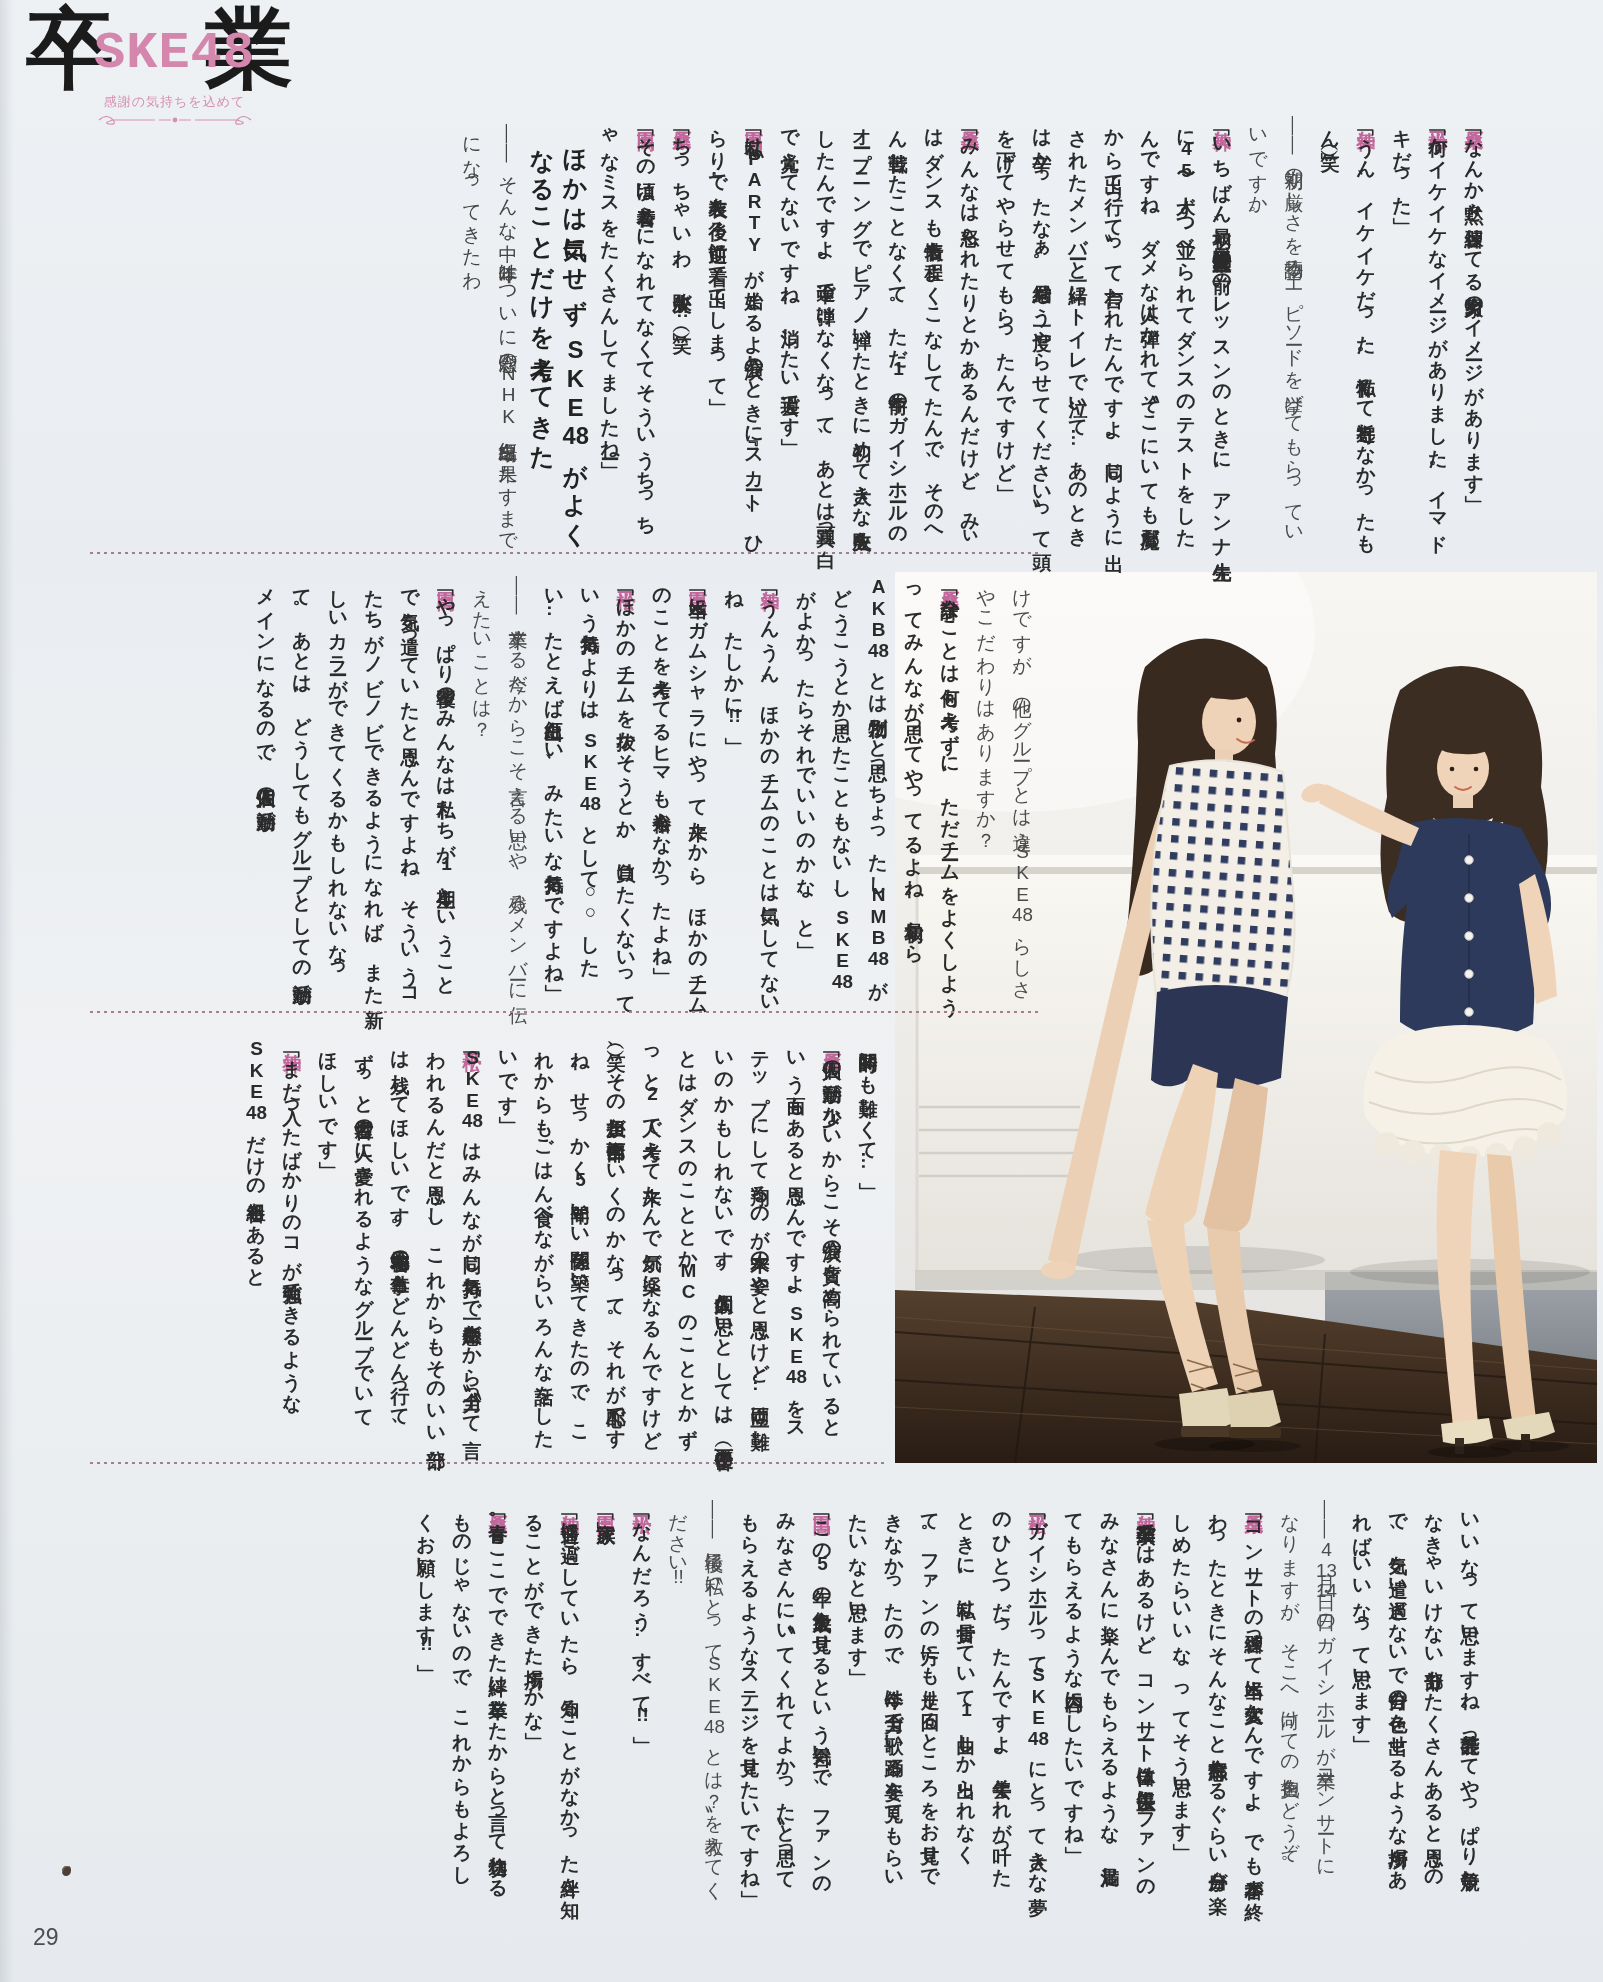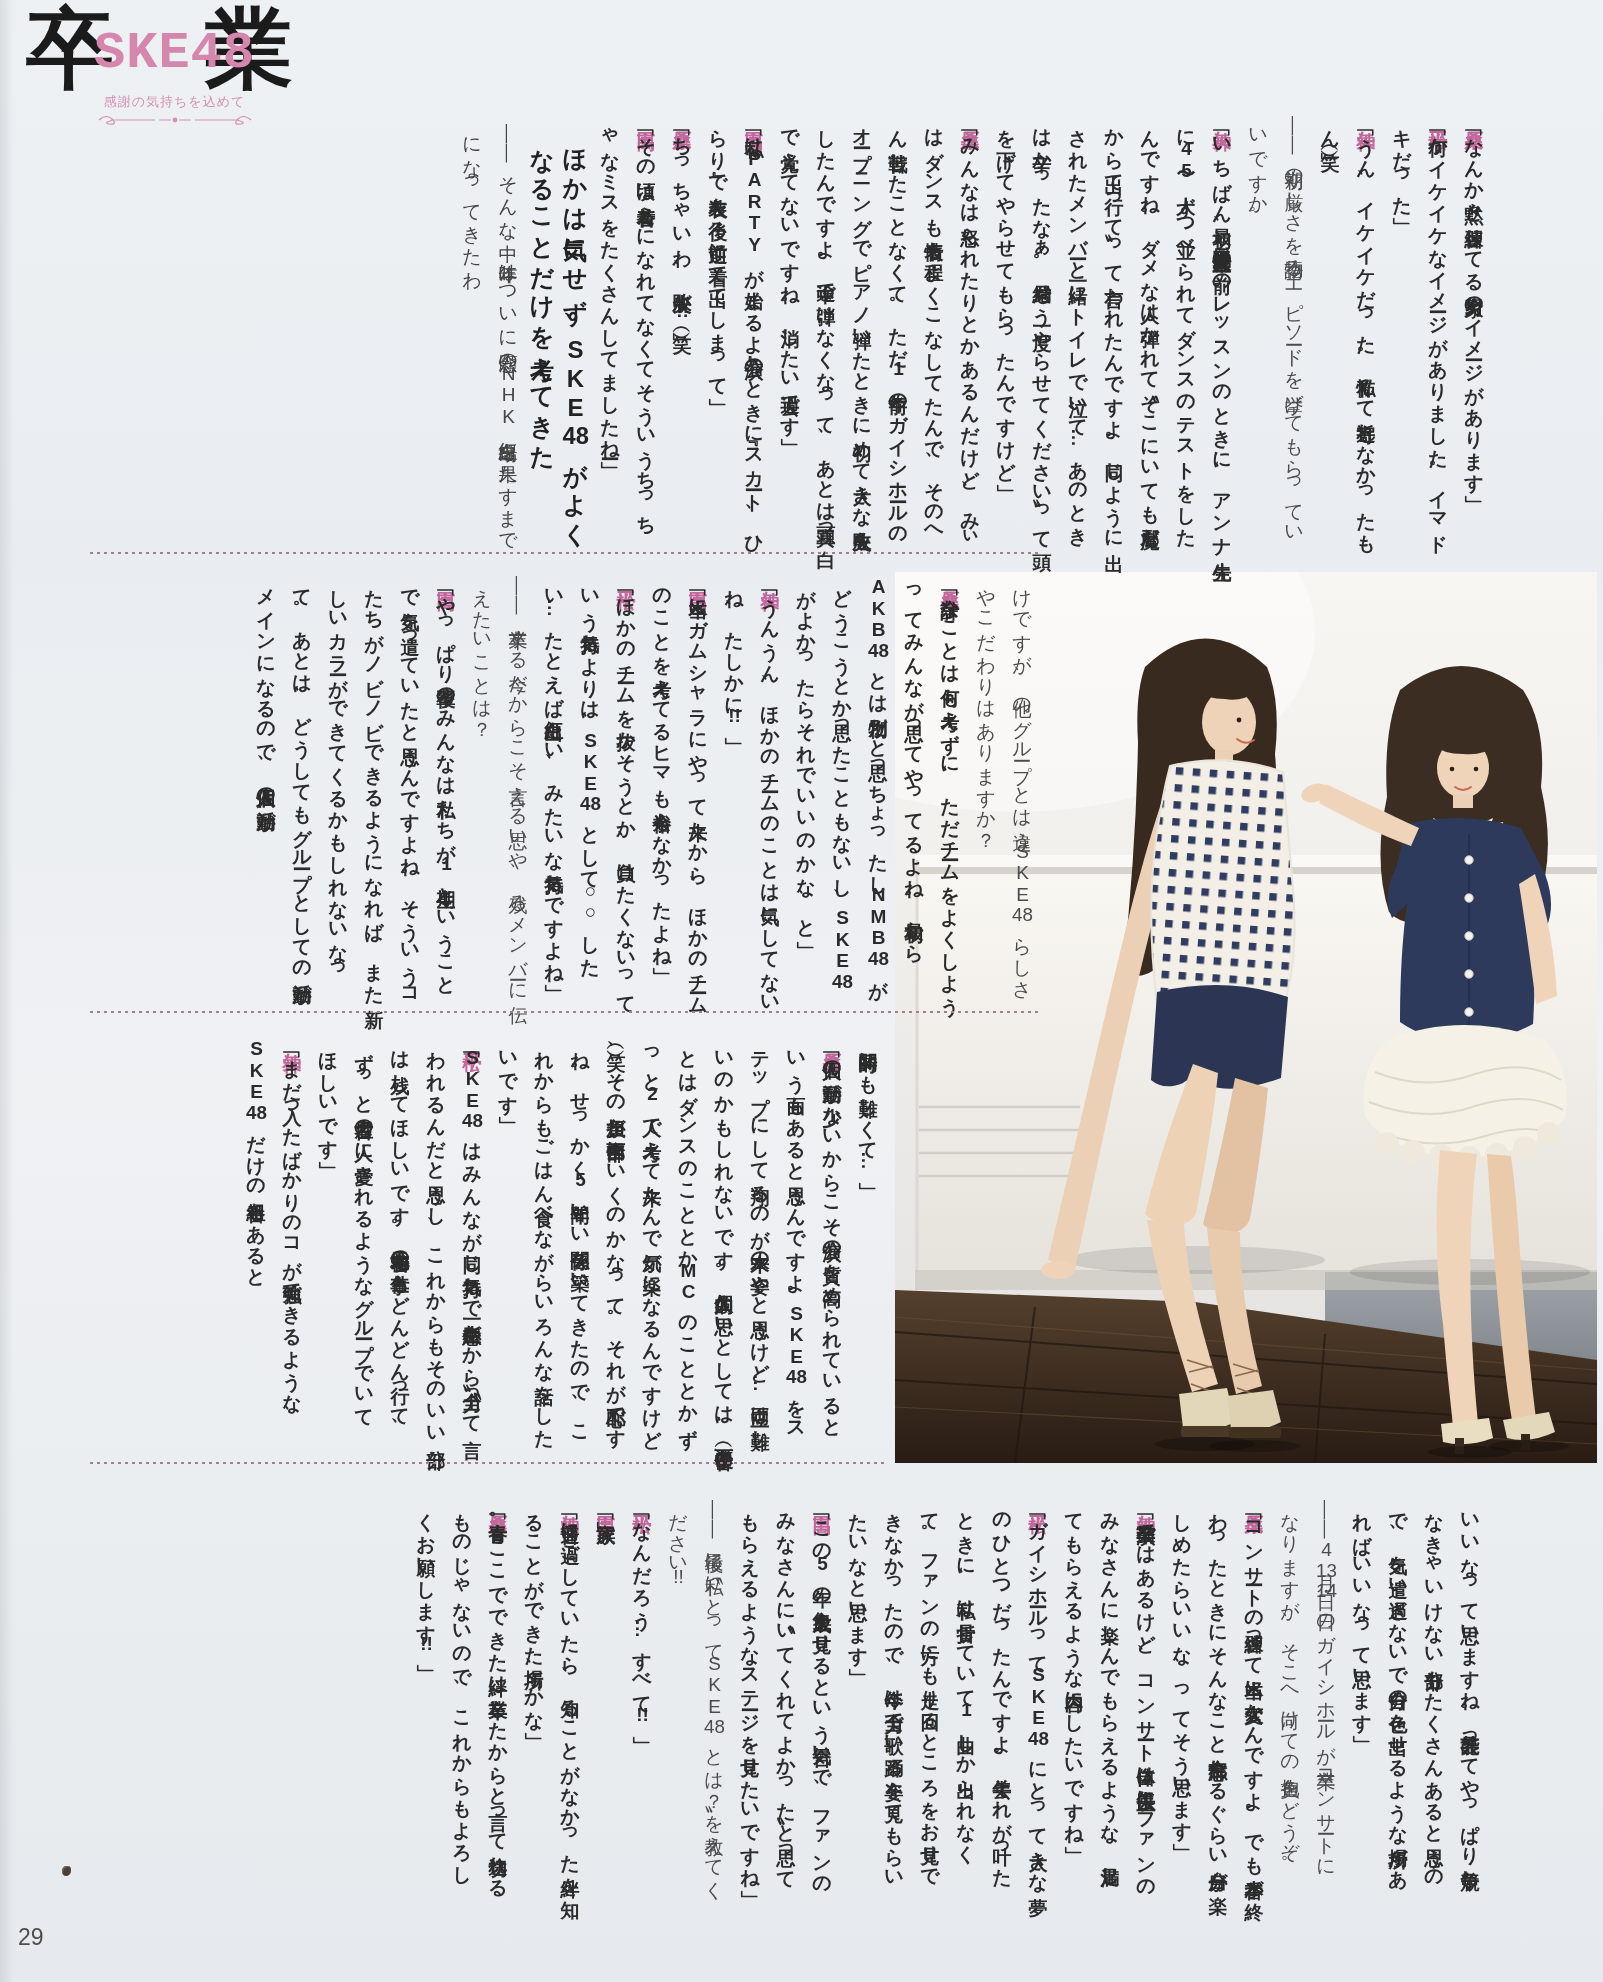--- a/index.html
+++ b/index.html
@@ -41,21 +41,21 @@
   .dots{position:absolute;height:4px;
     background-image:radial-gradient(circle,#a57d8e 1.3px,rgba(0,0,0,0) 1.5px);
     background-size:7px 4px;background-repeat:repeat-x;background-position:0 50%;}
 
   
   .photo{position:absolute;left:895px;top:572px;width:702px;height:891px;z-index:1;}
   .photo svg{display:block;width:100%;height:100%;}
   .band,.dots,.title-row{z-index:2;}
 
   
-  .pageno{position:absolute;left:18px;top:1924px;font-size:23px;color:#4e4e4e;}
+  .pageno{position:absolute;left:33px;top:1924px;font-size:23px;color:#4e4e4e;}
   .speck{position:absolute;left:62px;top:1866px;width:9px;height:10px;border-radius:50% 40% 55% 45%;
     background:#4a4038;box-shadow:inset 1px 1px 0 #7a6a58;}
 </style>
 </head>
 <body>
 
 <div class="page">
   <div class="edge-shade"></div>
 
   <div class="title-row">

